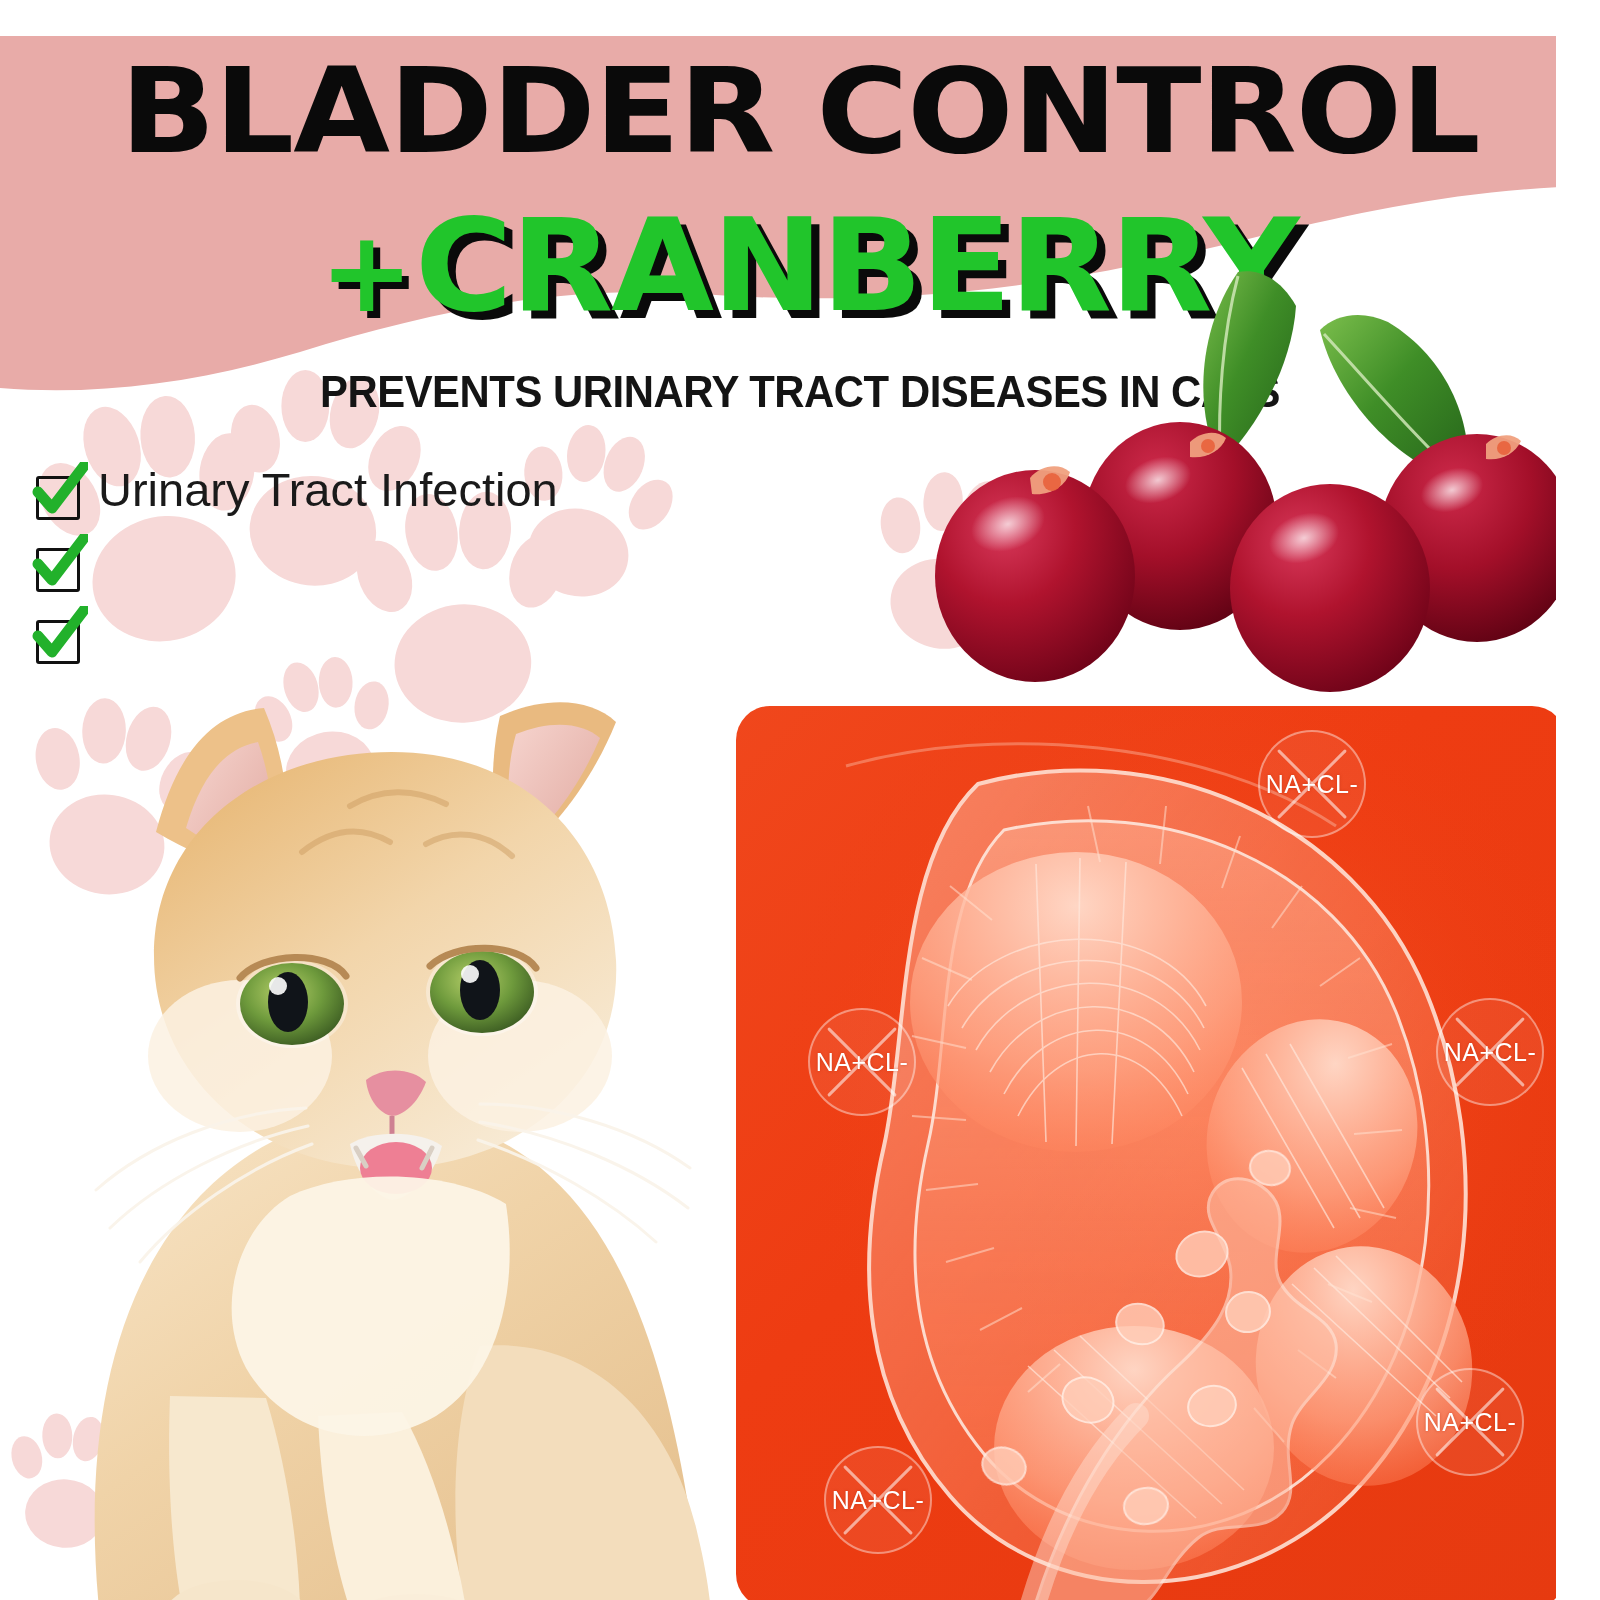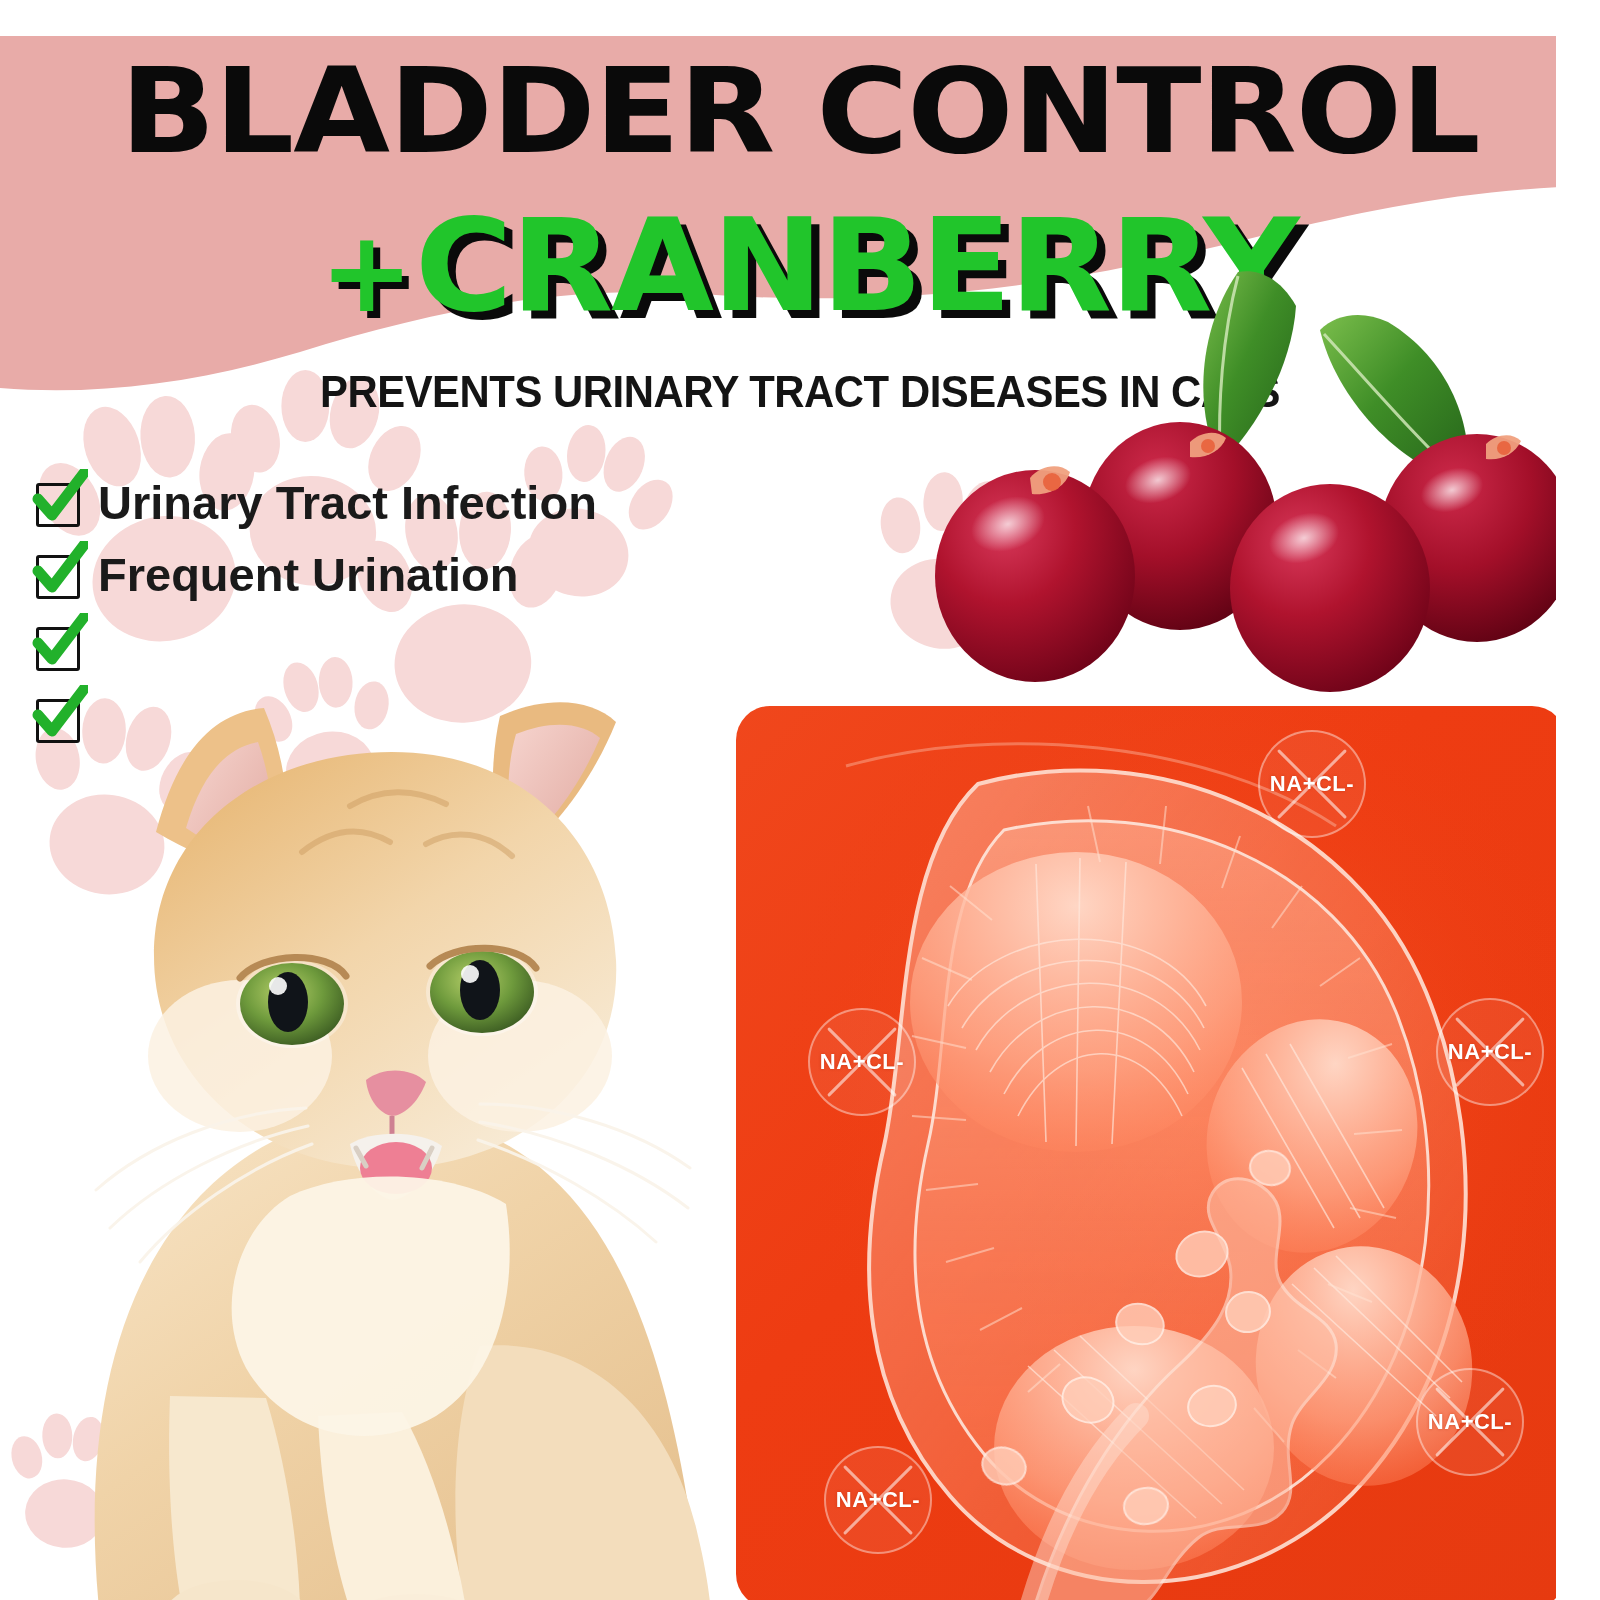--- a/index.html
+++ b/index.html
@@ -51,21 +51,21 @@
     position:absolute; left:0; top:330px; width:1600px; text-align:center;
     font-family:"Liberation Sans", sans-serif;
     font-weight:bold; font-size:45px; letter-spacing:-0.5px;
     color:#141414;
     white-space:nowrap;
     transform:scaleX(0.93);
   }
 
   
   .benefits { position:absolute; left:30px; top:430px; width:680px; }
-  .benefit-row { display:flex; align-items:center; height:72px;font-weight:bold; }
+  .benefit-row { display:flex; height:72px; }
   .chk { width:58px; height:58px; position:relative; flex:0 0 58px; margin-right:10px; }
   .chk .box {
     position:absolute; left:6px; top:10px; width:44px; height:44px;
     border:3px solid #111; border-radius:3px; background:transparent;
   }
   .chk svg { position:absolute; left:0; top:-4px; width:58px; height:58px; }
   .benefit-label {
     font-family:"Liberation Sans", sans-serif;
     font-size:47px; color:#1a1a1a; line-height:1; white-space:nowrap;
   }
@@ -91,21 +91,21 @@
   }
   .nacl .x1,.nacl .x2 {
     position:absolute; left:50%; top:50%; width:96px; height:3px;
     background:rgba(255,255,255,0.55); border-radius:2px;
   }
   .nacl .x1 { transform:translate(-50%,-50%) rotate(45deg); }
   .nacl .x2 { transform:translate(-50%,-50%) rotate(-45deg); }
   .nacl .txt {
     position:relative; z-index:2;
     font-family:"Liberation Sans", sans-serif;
-    font-weight:bold; font-size:22px; color:#ffffff;
+    font-weight:normal; font-size:25px; color:#ffffff;
     letter-spacing:0.5px; white-space:nowrap;
     text-shadow:0 0 3px rgba(180,40,10,0.5);
   }
 </style>
 </head>
 <body>
 
 <div id="stage">
 
   <svg class="pink-blob" viewBox="0 0 1600 420" preserveAspectRatio="none">
@@ -446,29 +446,20 @@
       </span>
       <span class="benefit-label">Urinary Tract Infection</span>
     </div>
     <div class="benefit-row">
       <span class="chk">
         <span class="box"></span>
         <svg viewBox="0 0 58 58">
             <path d="M8,30 L22,46 L54,4" fill="none" stroke="#22B12B" stroke-width="11" stroke-linecap="round" stroke-linejoin="round"></path>
           </svg>
       </span>
-      <span class="benefit-label">Frequent Urination</span>
-    </div>
-    <div class="benefit-row">
-      <span class="chk">
-        <span class="box"></span>
-        <svg viewBox="0 0 58 58">
-            <path d="M8,30 L22,46 L54,4" fill="none" stroke="#22B12B" stroke-width="11" stroke-linecap="round" stroke-linejoin="round"></path>
-          </svg>
-      </span>
     </div>
     <div class="benefit-row">
       <span class="chk">
         <span class="box"></span>
         <svg viewBox="0 0 58 58">
             <path d="M8,30 L22,46 L54,4" fill="none" stroke="#22B12B" stroke-width="11" stroke-linecap="round" stroke-linejoin="round"></path>
           </svg>
       </span>
     </div>
   </div>

